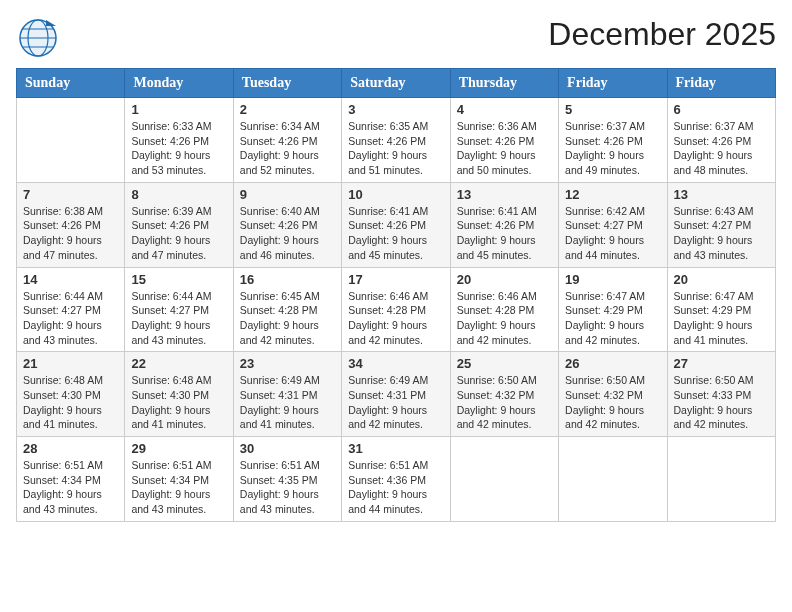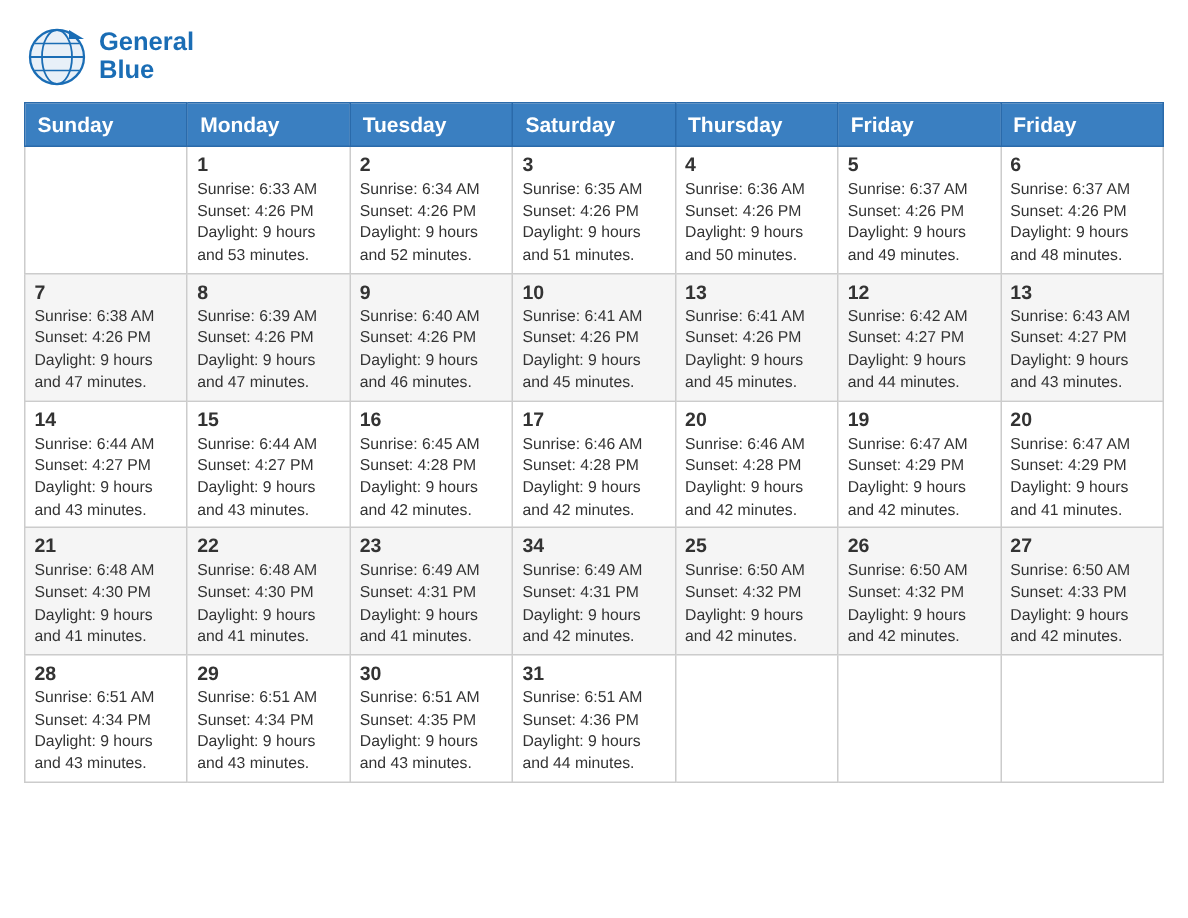--- a/index.html
+++ b/index.html
@@ -39,20 +39,21 @@
       border: 1px solid #ccc;
     }
     .calendar th {
       background-color: #3a7fc1;
       color: #fff;
       text-align: left;
       padding: 6px 8px;
       font-size: 14px;
       font-weight: bold;
       border: 1px solid #2a6aaa;
+      font-family: Liberation Serif, serif;
     }
     .calendar td {
       vertical-align: top;
       padding: 4px 6px;
       border: 1px solid #ccc;
       width: 107px;
       min-height: 80px;
       font-size: 11px;
       color: #333;
     }
@@ -81,26 +82,23 @@
       <svg width="44" height="44" viewBox="0 0 44 44">
         <circle cx="22" cy="22" r="18" fill="#e8f0f8" stroke="#1a6db5" stroke-width="1.5"></circle>
         <ellipse cx="22" cy="22" rx="10" ry="18" fill="none" stroke="#1a6db5" stroke-width="1.2"></ellipse>
         <line x1="4" y1="22" x2="40" y2="22" stroke="#1a6db5" stroke-width="1.2"></line>
         <line x1="7" y1="13" x2="37" y2="13" stroke="#1a6db5" stroke-width="1"></line>
         <line x1="7" y1="31" x2="37" y2="31" stroke="#1a6db5" stroke-width="1"></line>
 
         <polygon points="30,4 40,10 30,10" fill="#1a6db5"></polygon>
       </svg>
     </div>
-    <div style="line-height:1.1; margin-left:2px;">
-      <div style="font-size:17px; font-weight:bold; color:#1a6db5;">General</div>
-      <div style="font-size:17px; font-weight:bold; color:#1a6db5;">Blue</div>
-    </div>
   </div>
   <div class="title-area">
+    <div class="month-title">December 2025</div>
   </div>
 </div>
 
 <table class="calendar">
   <thead>
     <tr>
     <th>Sunday</th>
         <th>Monday</th>
         <th>Tuesday</th>
         <th>Saturday</th>

